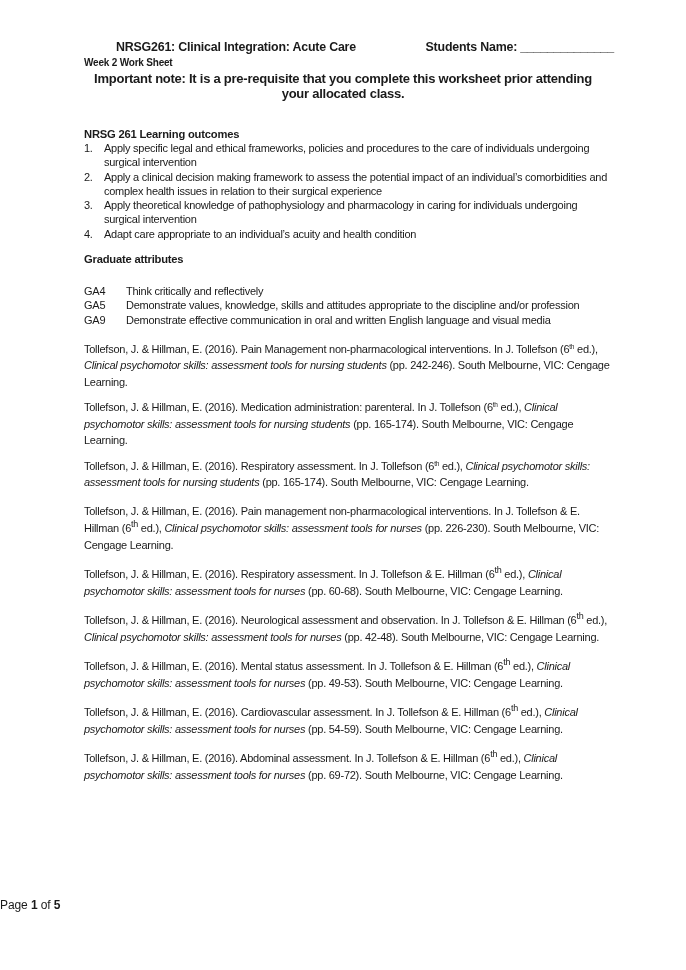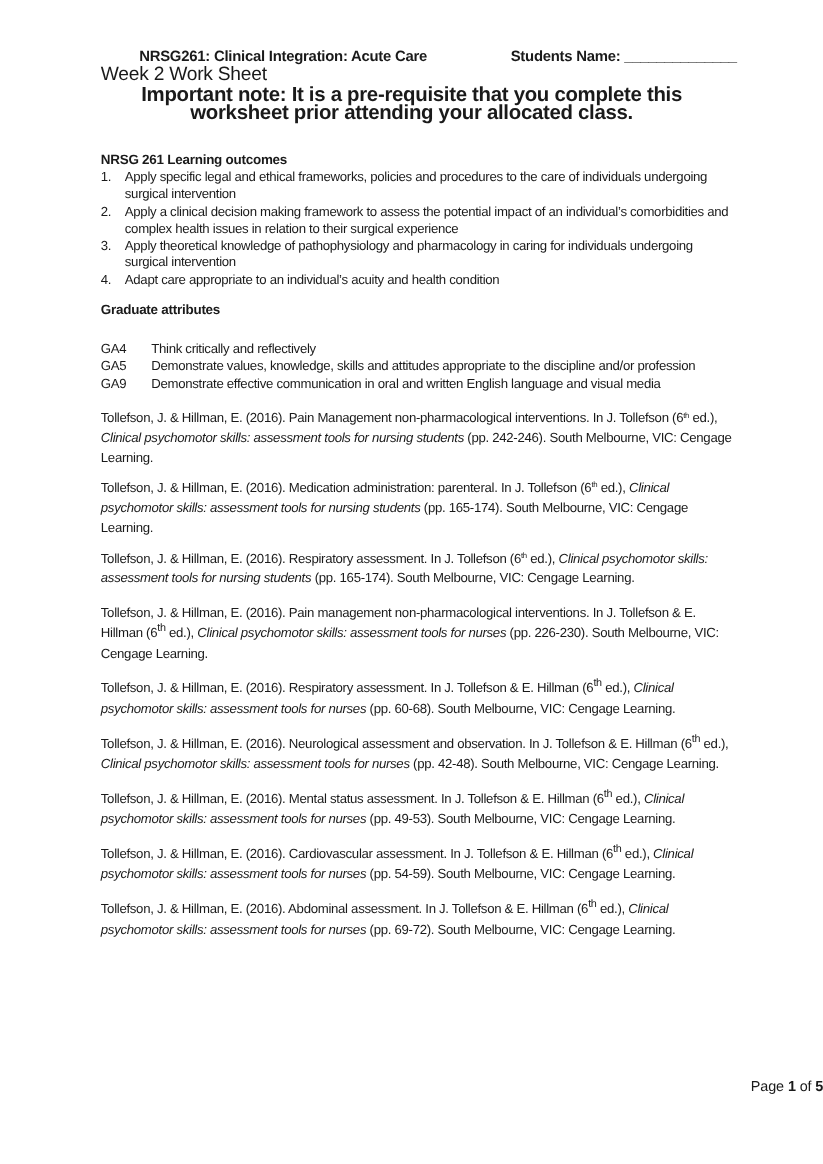--- a/index.html
+++ b/index.html
@@ -27,28 +27,28 @@
       font-weight: bold;
       font-size: 12.4px;
       line-height: 15px;
       letter-spacing: -0.2px;
       padding-left: 32px;
     }
     .hdr-right {
       padding-right: 0;
     }
     .hdr-week {
-      font-weight: normal;
-      font-size: 16px;
+      font-weight: bold;
+      font-size: 10px;
       line-height: 15px;
       letter-spacing: -0.2px;
     }
     .note {
       font-weight: bold;
-      font-size: 17px;
+      font-size: 13px;
       line-height: 14.5px;
       letter-spacing: -0.25px;
       text-align: center;
       padding-left: 8px;
       padding-right: 20px;
       margin-top: 2px;
     }
     .section-title {
       font-weight: bold;
       font-size: 11.2px;
@@ -95,21 +95,21 @@
     .ref.first { margin-top: 14px; }
     .ref.big { line-height: 17px; margin-top: 12px; }
     .ref i { font-style: italic; }
     sup.small { font-size: 6.5px; vertical-align: 4px; line-height: 0; }
     sup.big { font-size: 9px; vertical-align: 5px; line-height: 0; }
     .footer {
       position: absolute;
       top: 898px;
       left: 0;
       width: 686px;
-      text-align: right;
+      text-align: left;
       font-size: 12px;
       letter-spacing: -0.1px;
     }
     .footer b { font-weight: bold; }
   </style>
 </head>
 <body>
 
 <div class="page">
   <div class="hdr-row">

